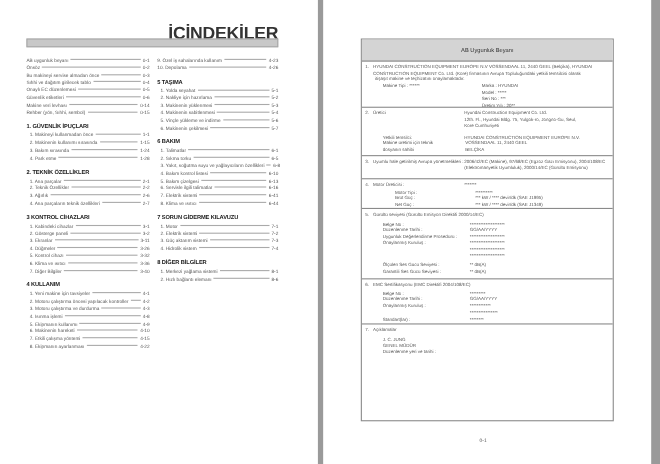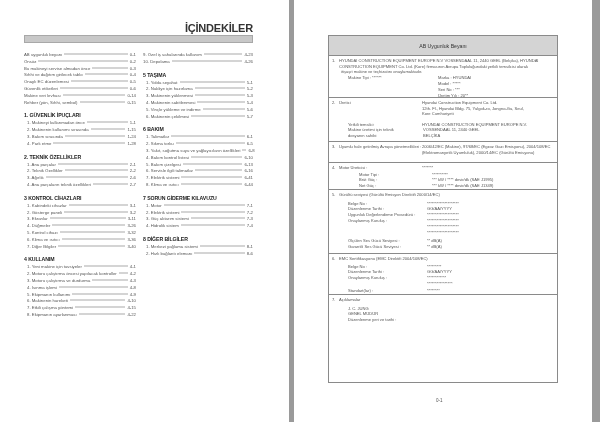--- a/index.html
+++ b/index.html
@@ -6,21 +6,21 @@
   html, body { width: 600px; height: 422px; overflow: hidden; background: #ffffff; }
   body { position: relative; font-family: "Liberation Sans", sans-serif; color: #333; }
 
   .page { position: absolute; top: 0; height: 422px; background: #ffffff; }
   .page-left { left: 0; width: 289px; }
   .gutter { position: absolute; left: 289px; top: 0; width: 5px; height: 422px; background: #9a9a9a; }
   .page-right { left: 294px; width: 298px; }
   .edge-right { position: absolute; left: 592px; top: 0; width: 8px; height: 422px; background: #9a9a9a; }
 
   
-  .toc-title { position: absolute; right: 36px; top: 22px; font-size: 11px; font-weight: bold; color: #333; letter-spacing: -0.2px; }
+  .toc-title { position: absolute; right: 36px; top: 22px; font-size: 16px; font-weight: bold; color: #333; letter-spacing: -0.2px; }
   .toc-bar { position: absolute; left: 24px; top: 35px; width: 229px; height: 8px; background: #c8c8c8; border: 1px solid #a8a8a8; }
 
   .toc-col { position: absolute; top: 52px; width: 112px; font-size: 4.3px; color: #555; }
   .toc-col.c1 { left: 24px; }
   .toc-col.c2 { left: 143px; width: 110px; }
 
   .toc-line { display: flex; align-items: baseline; height: 6.8px; line-height: 6.8px; white-space: nowrap; }
   .toc-line .lbl { flex: 0 0 auto; }
   .toc-line .dots { flex: 1 1 auto; border-bottom: 0.5px solid #aaa; margin: 0 2px; transform: translateY(-1.5px); min-width: 4px; }
   .toc-line .pg { flex: 0 0 auto; color: #555; }

